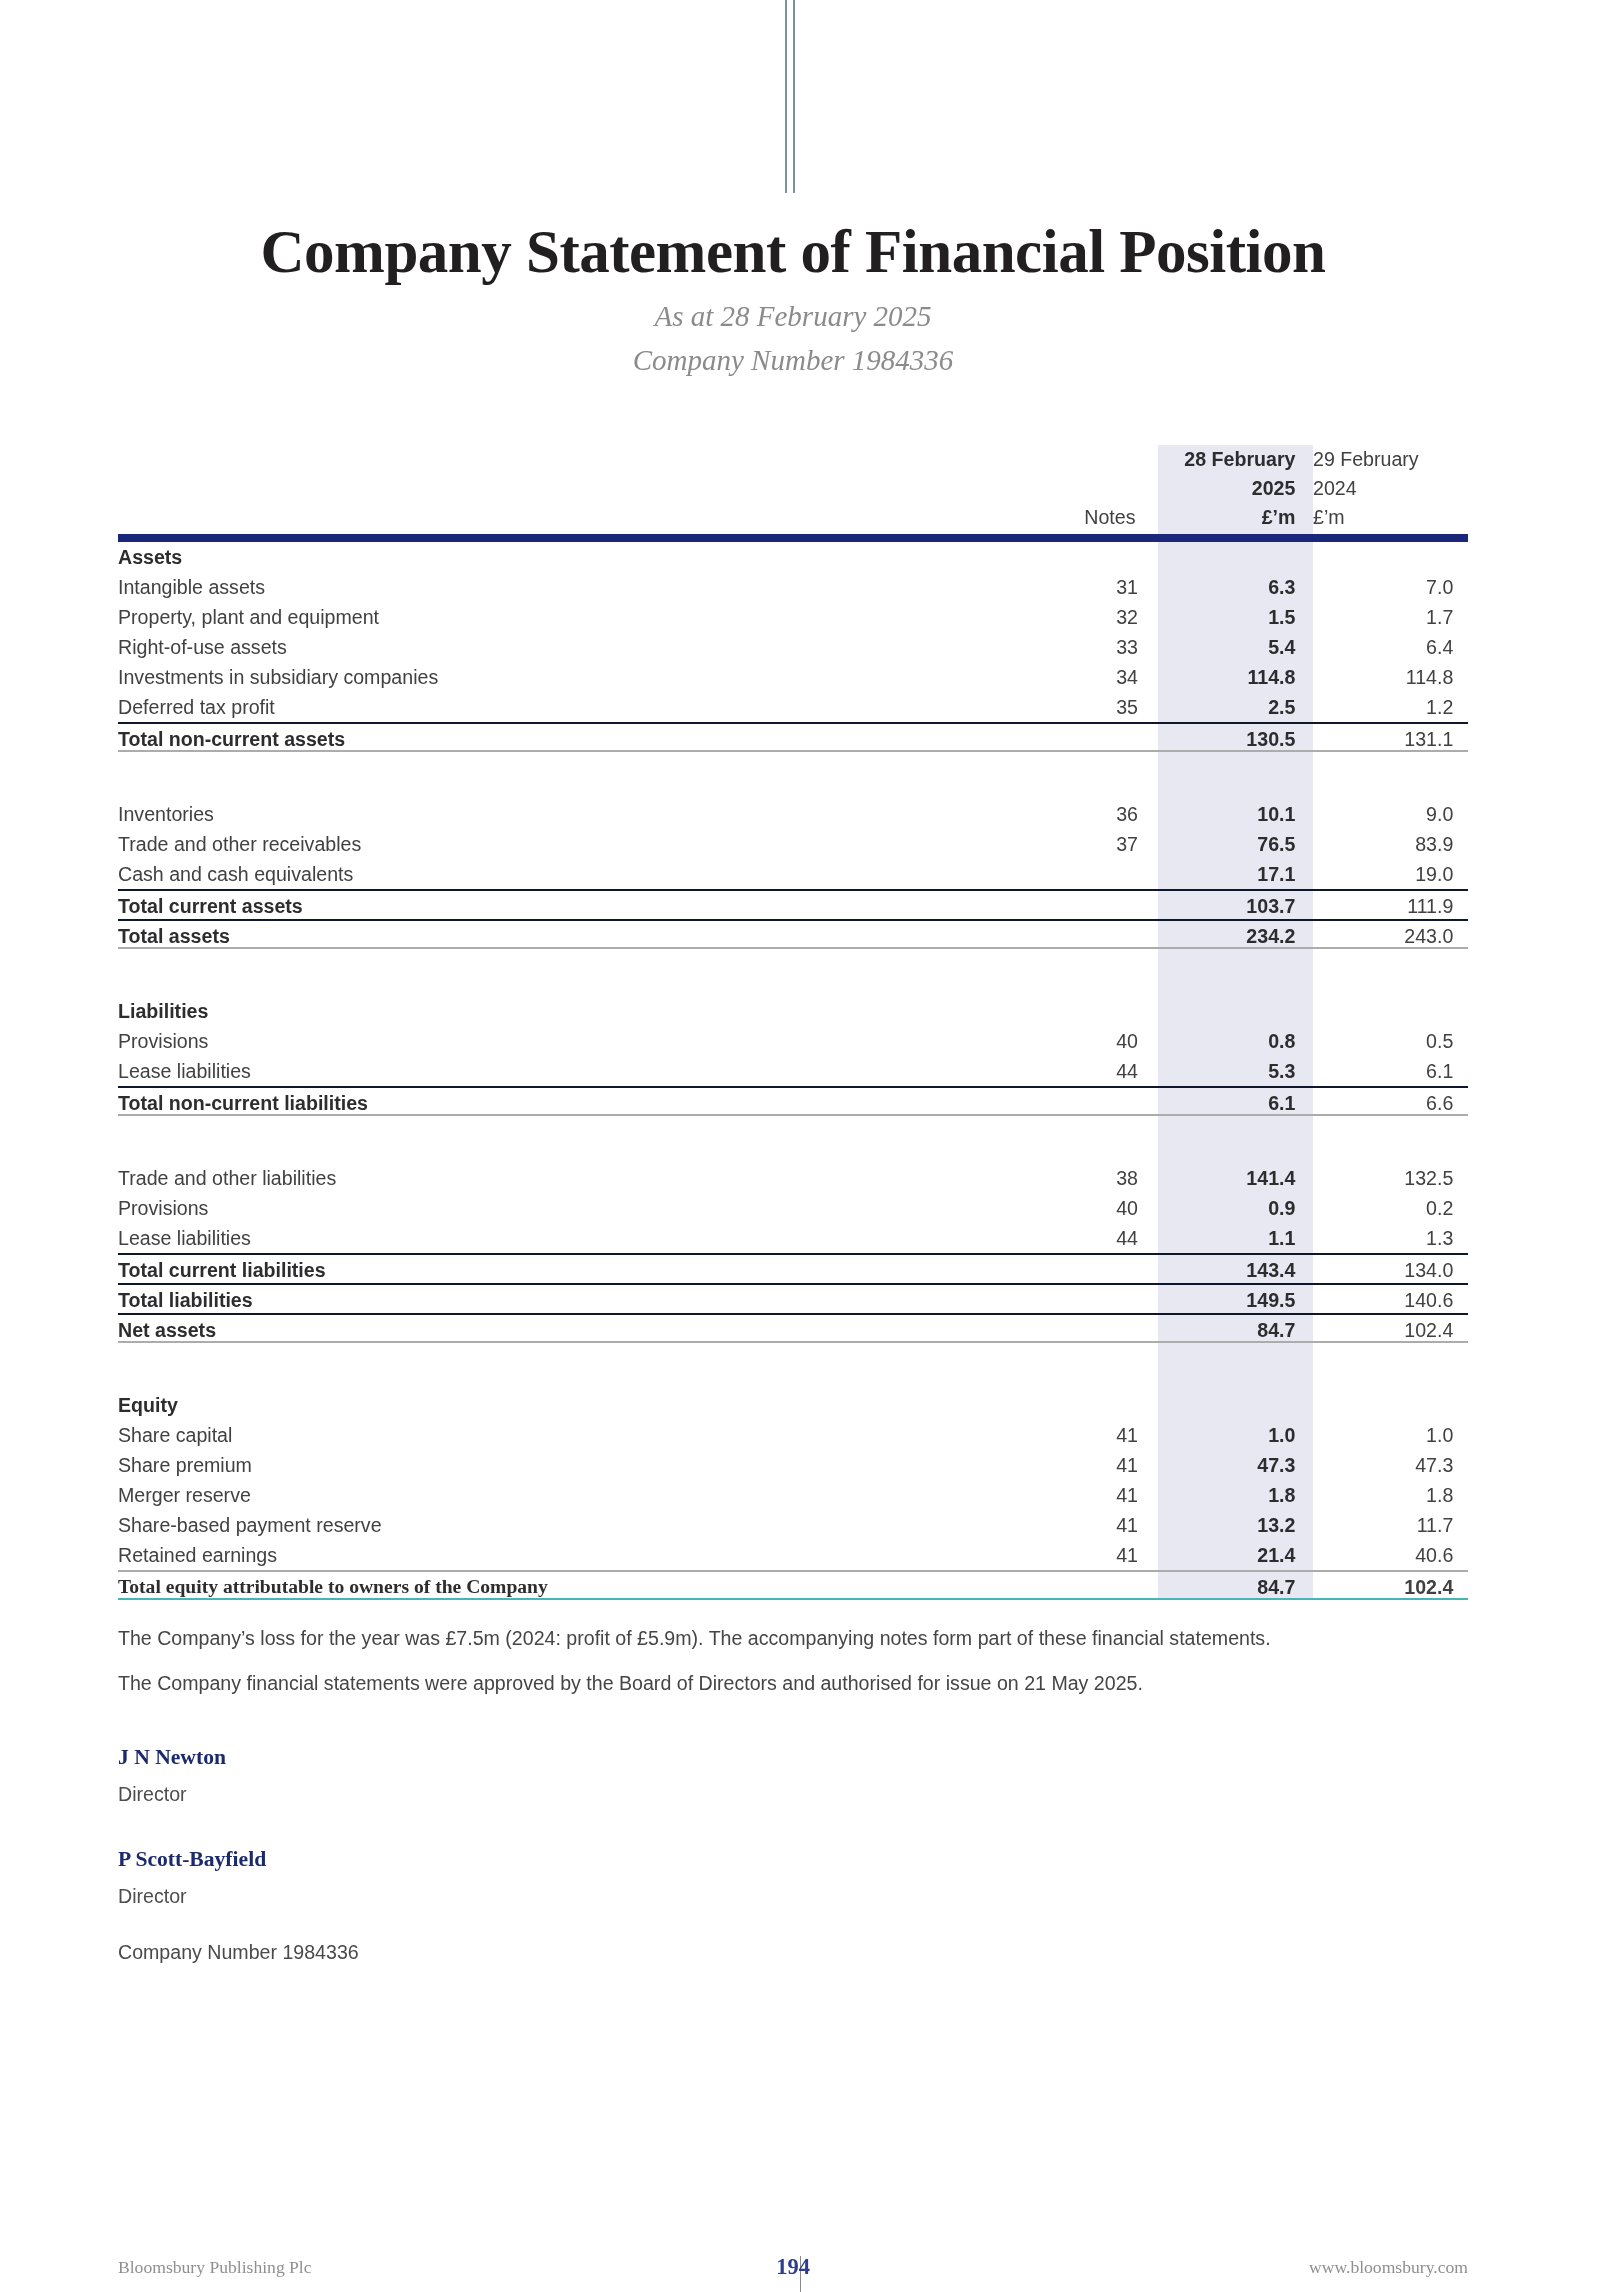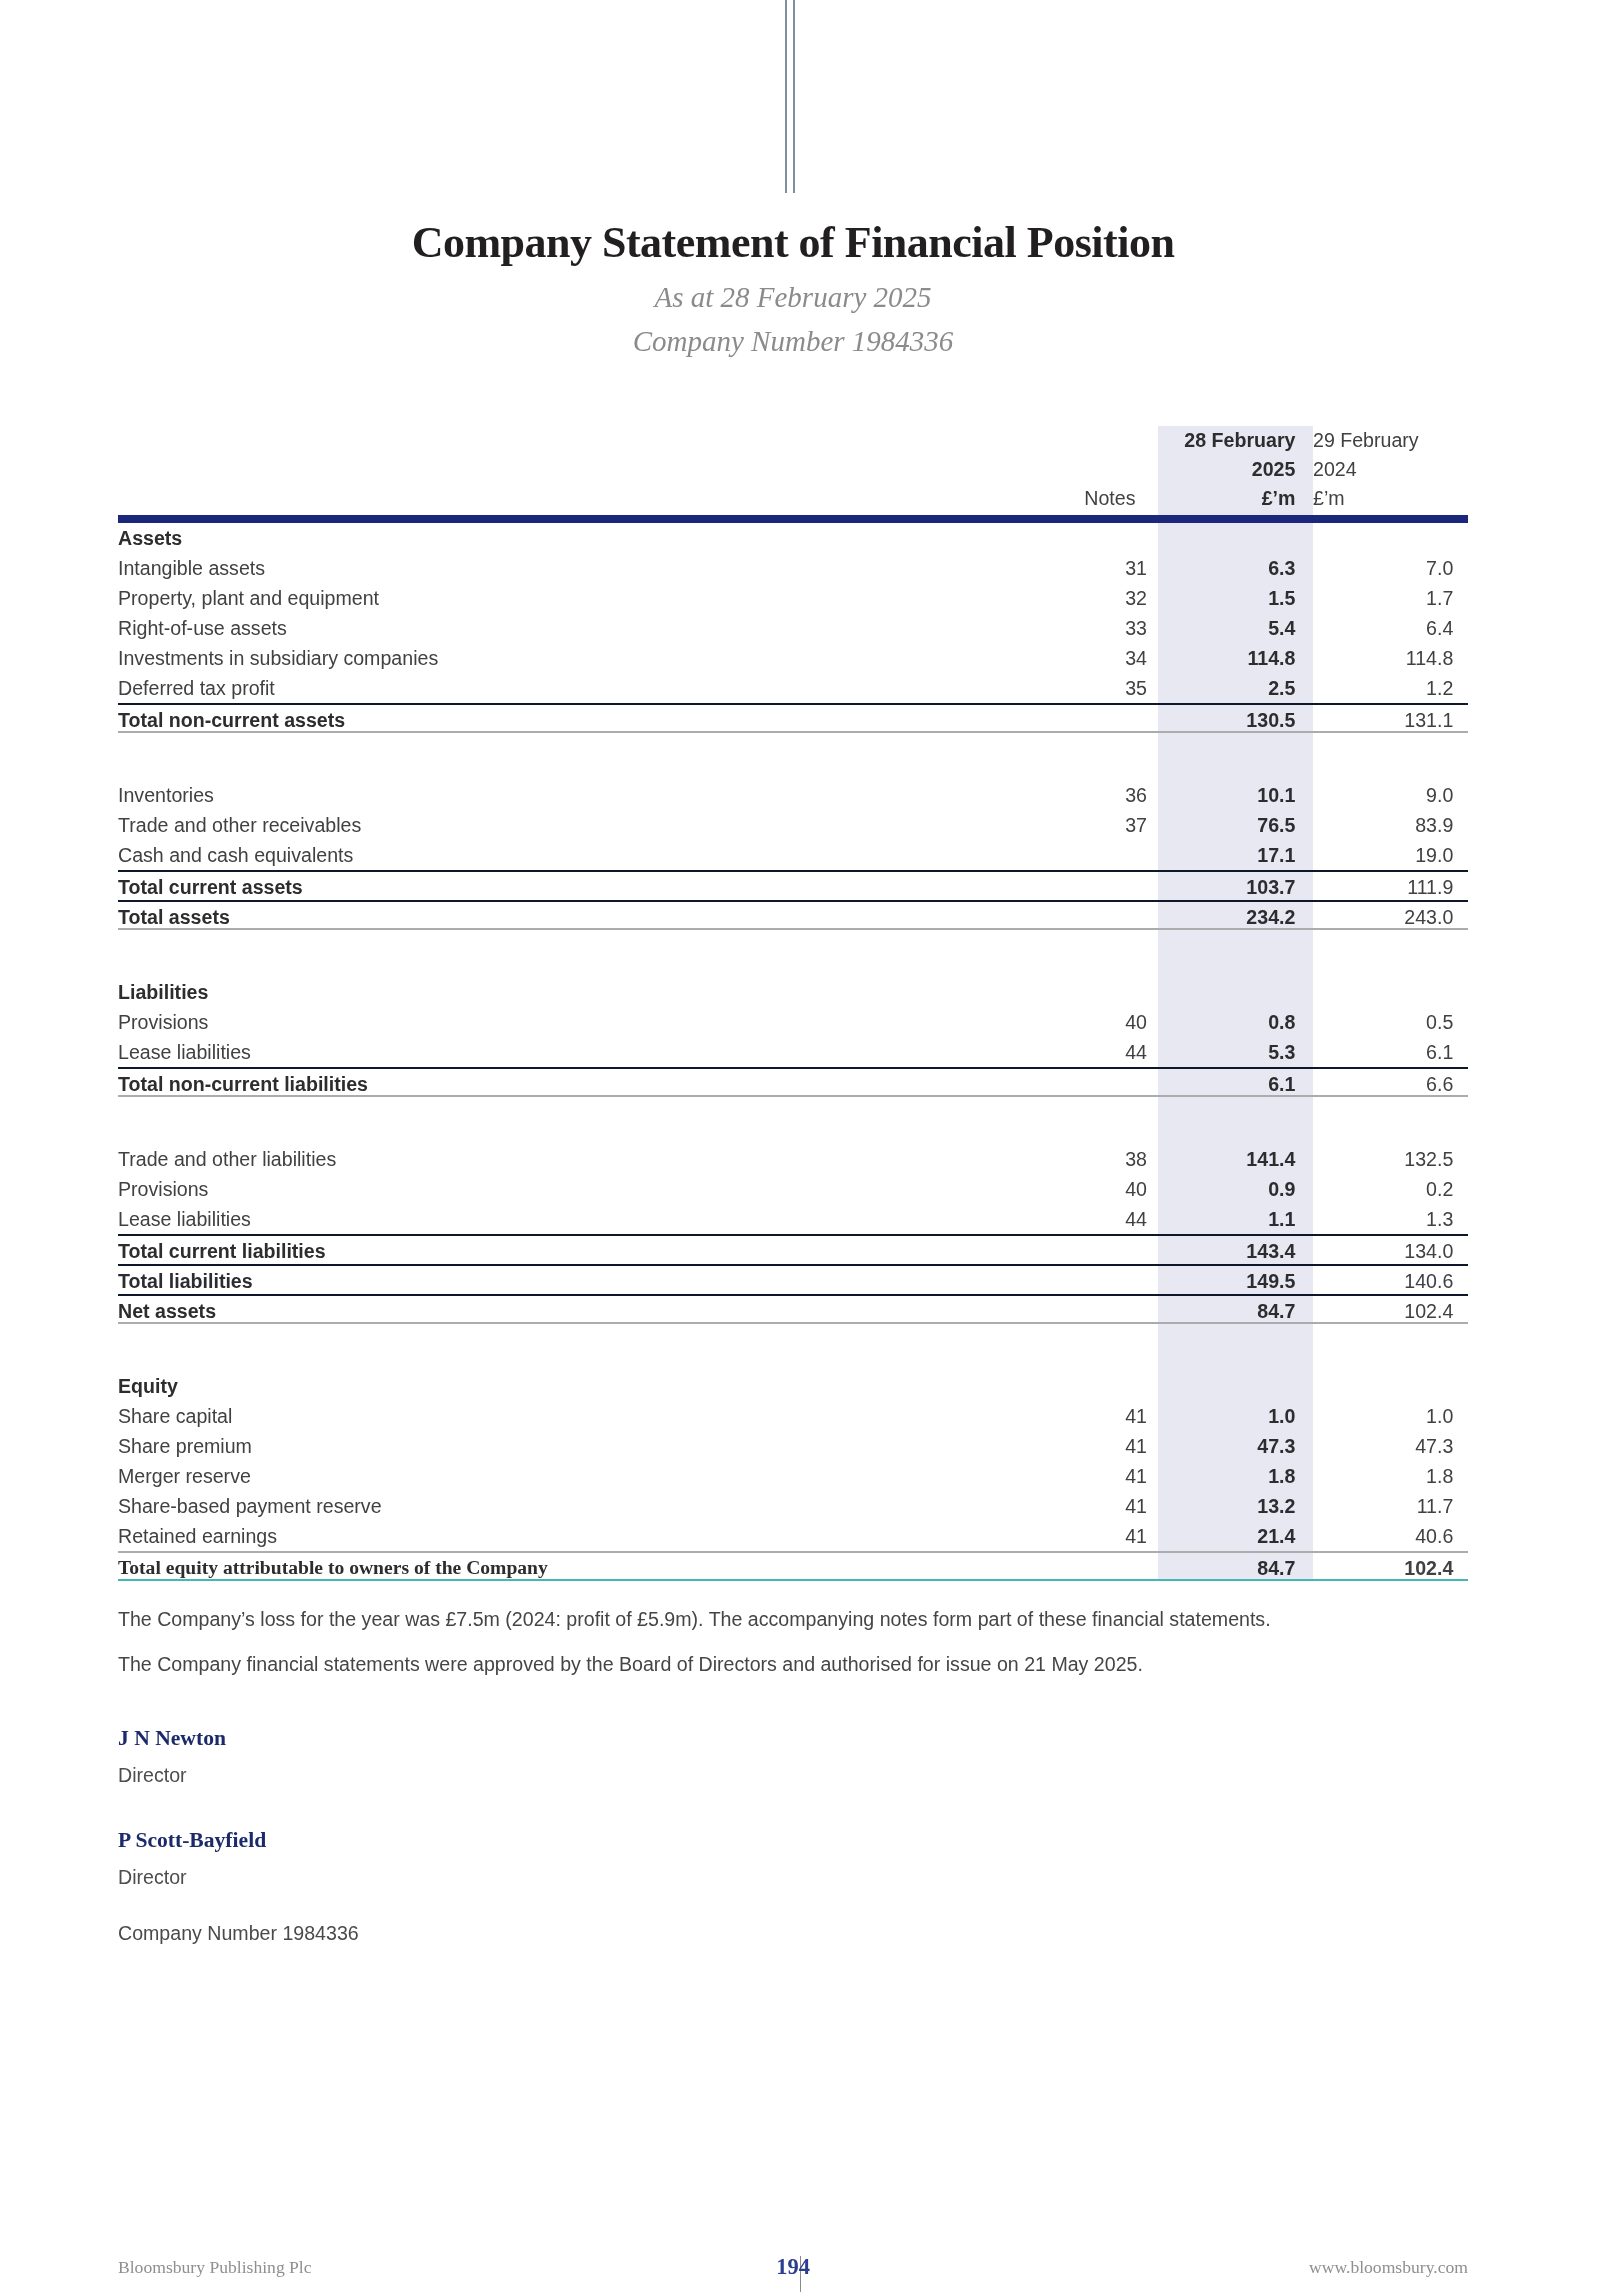--- a/index.html
+++ b/index.html
@@ -17,21 +17,21 @@
   .top-rule.r2 { left:793px; }
   
   .bottom-rule { position:absolute; top:2256px; left:800px; width:1px; height:36px; background:#8a8a8a; }
 
   .content { position:absolute; left:118px; top:0; width:1350px; }
 
   .title {
     margin-top: 218px;
     font-family: "Liberation Serif", serif;
     font-weight: 600;
-    font-size: 44px;
+    font-size: 61px;
     line-height: 1.12;
     color: #221f20;
     text-align: center;
     letter-spacing: -0.5px;
   }
   .subtitle {
     margin-top: 7.8px;
     font-family: "Liberation Serif", serif;
     font-style: italic;
     font-size: 29px;
@@ -48,21 +48,21 @@
   .thead { position:relative; }
   .thead .hcell { line-height:29px; }
   .hcell.notes { text-align:right; padding-right:22.5px; display:flex; align-items:flex-end; justify-content:flex-end; color:#414042; }
   .hcell.c25 { text-align:right; padding-right:17.6px; font-weight:bold; color:#2d2c2e; }
   .hcell.c24 { padding-right:14.7px; color:#414042; }
 
   .navy-rule { position:relative; height:7.8px; background:#1a277b; margin-top:2px; }
 
   .row { height:30px; line-height:30px; }
   .row .cell-label { color:#414042; white-space:nowrap; }
-  .row .cell-note  { text-align:right; padding-right:11px; color:#414042; }
+  .row .cell-note  { text-align:right; padding-right:20px; color:#414042; }
   .row .cell-25    { text-align:right; padding-right:17.6px; font-weight:bold; color:#2d2c2e; }
   .row .cell-24    { text-align:right; padding-right:14.7px; color:#414042; }
   .row.section .cell-label { font-weight:bold; color:#2d2c2e; }
   .row.total .cell-label   { font-weight:bold; color:#2d2c2e; }
   .row.rule-t { border-top:2px solid #0f172a; }
   .row.rule-b { border-bottom:2px solid #acacac; }
   .row.total-final { border-top:2px solid #acacac; border-bottom:2.9px solid #45b5b6; font-weight:bold; }
   .row.total-final .cell-label { font-weight:bold; color:#2d2c2e;font-family:Liberation Serif, serif; }
   .gap-row { height:47px; position:relative; }
 

